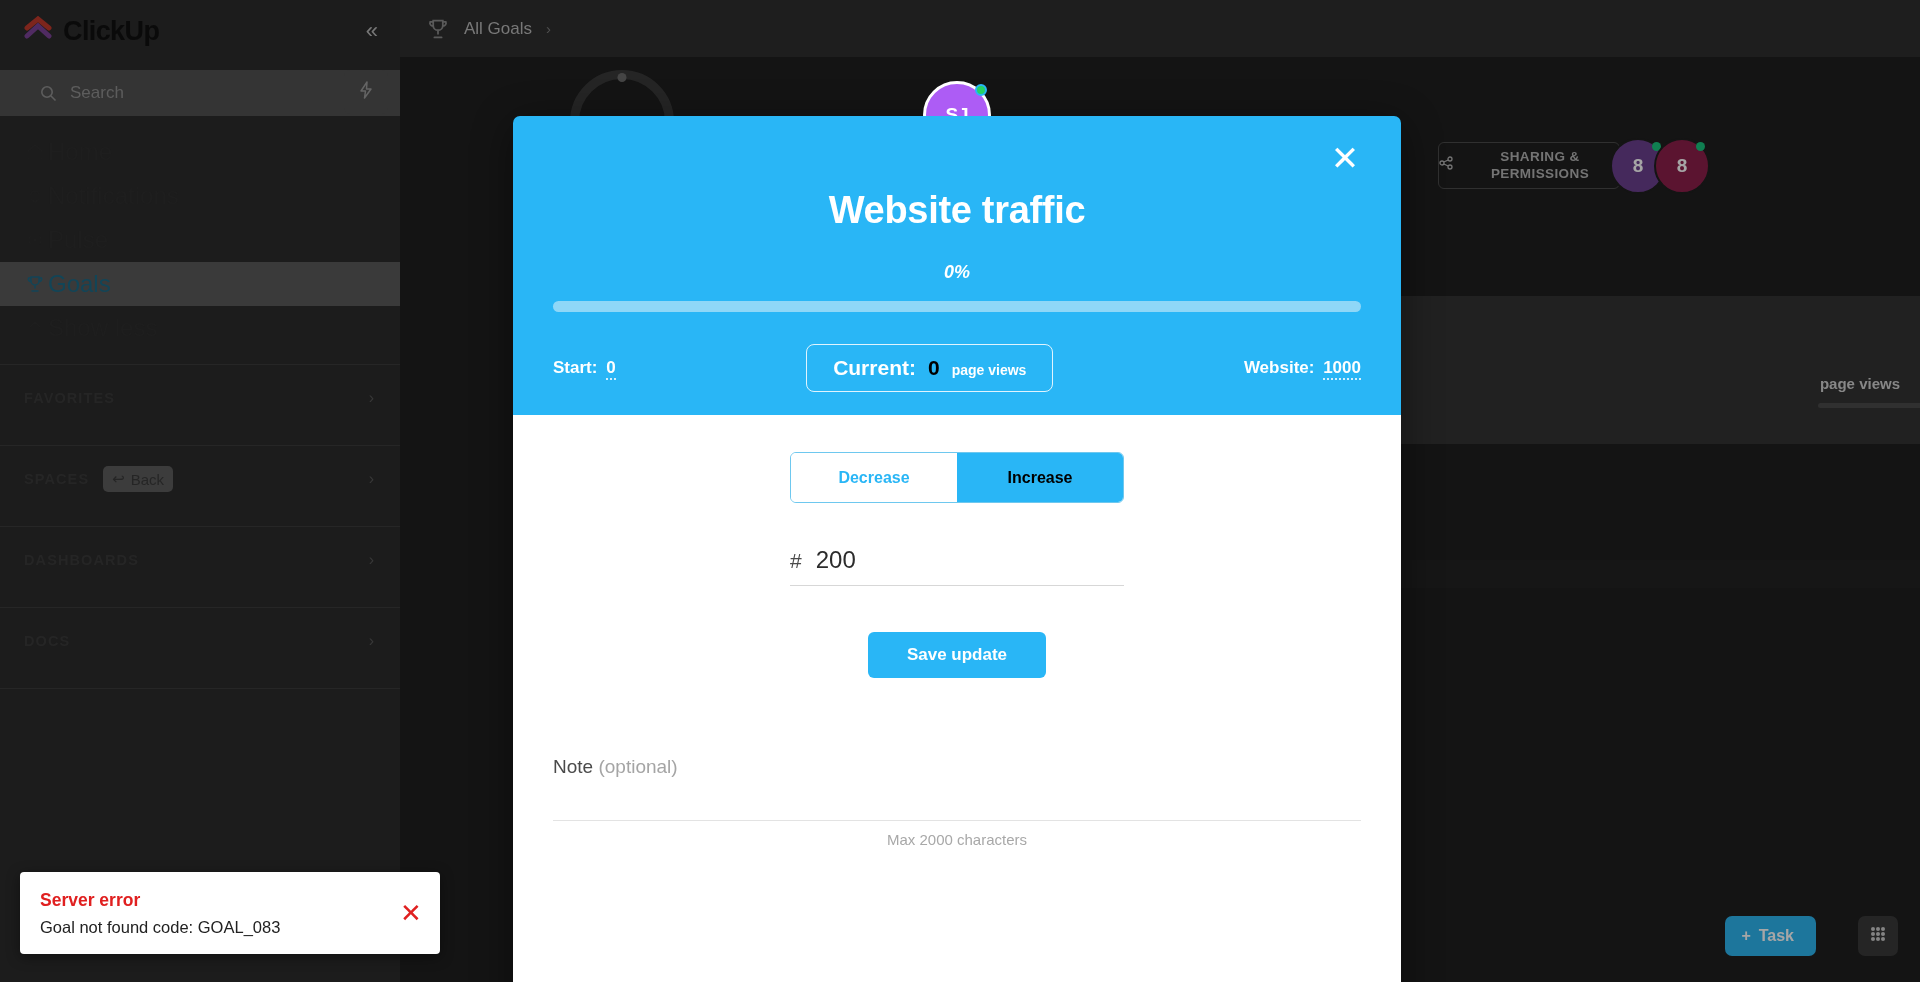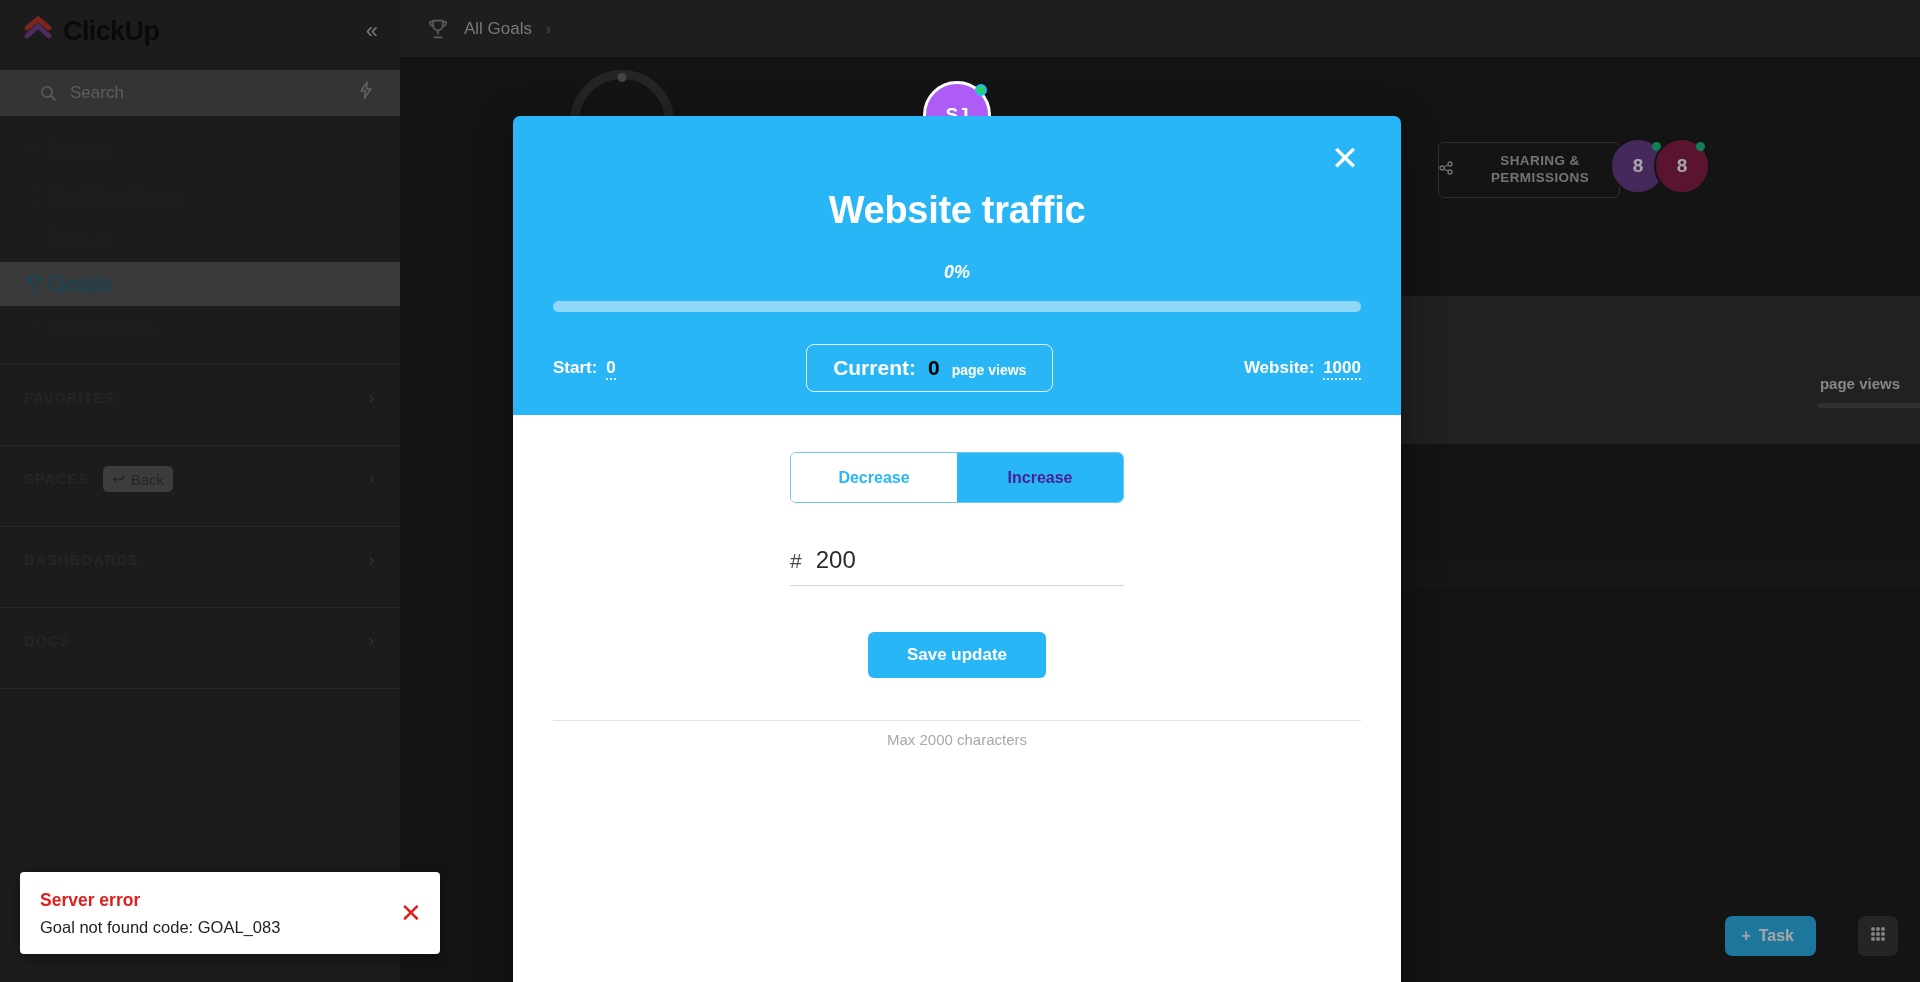--- a/index.html
+++ b/index.html
@@ -74,21 +74,21 @@
   .goal-ring {
     position: absolute; left: 170px; top: 70px; width: 104px; height: 104px;
     border: 9px solid #3a3a3a; border-radius: 50%;
   }
   .goal-ring::after{
     content:""; position:absolute; left:50%; top:-6px; width:9px; height:9px;
     border-radius:50%; background:#6b6b6b; transform:translateX(-50%);
   }
 
   .share-btn {
-    position: absolute; right: 300px; top: 142px; width: 182px; height: 56px;
+    position: absolute; right: 300px; top: 142px; width: 182px; height: 47px;
     border: 1px solid #4a4a4a; border-radius: 6px; color: #b2b2b2;
     display: flex; align-items: center; justify-content: center; gap: 8px;
     font-size: 13.5px; font-weight: 700; letter-spacing: .4px; text-align:center;
     line-height: 1.25;
   }
   .ava-stack { position: absolute; right: 210px; top: 138px; display: flex; }
   .ava {
     width: 56px; height: 56px; border-radius: 50%; color: #fff;
     font-size: 19px; font-weight: 700; display: flex; align-items: center;
     justify-content: center; border: 2px solid #1f1f1f; position: relative;
@@ -183,21 +183,21 @@
 
   .modal-body { padding: 37px 40px 0; }
   .seg {
     width: 334px; height: 51px; margin: 0 auto; display: flex;
     border: 1.5px solid #6ec8ef; border-radius: 6px; overflow: hidden;
   }
   .seg button {
     flex: 1; border: none; background: #fff; font-size: 16px; font-weight: 700;
     color: #29b6f6; font-family: inherit; cursor: pointer;
   }
-  .seg button.on { background: #29b6f6; color: #4c1d95; }
+  .seg button.on { background: #29b6f6; color: #000000; }
 
   .num-field {
     width: 334px; margin: 43px auto 0; border-bottom: 1px solid #d7d7d7;
     display: flex; align-items: baseline; gap: 14px; padding-bottom: 11px;
   }
   .num-field .hash { font-size: 21px; color: #4a4a4a; }
   .num-field .num { font-size: 24px; color: #2c2c2c; }
 
   .save-btn {
     display: block; margin: 46px auto 0; width: 178px; height: 46px;
@@ -450,20 +450,24 @@
       <div class="num-field">
         <span class="hash">#</span>
         <span class="num">200</span>
       </div>
 
       <div style="position:relative;">
         <button class="save-btn">Save update</button>
 
       </div>
 
+      <div class="note-label">
+        <span>Note</span>
+        <span class="opt">(optional)</span>
+      </div>
       <div class="note-rule"></div>
       <div class="note-max">Max 2000 characters</div>
     </div>
   </div>
 
   <div class="toast">
     <div class="t1">Server error</div>
     <div class="t2">Goal not found code: GOAL_083</div>
     <div class="x">✕</div>
   </div>

